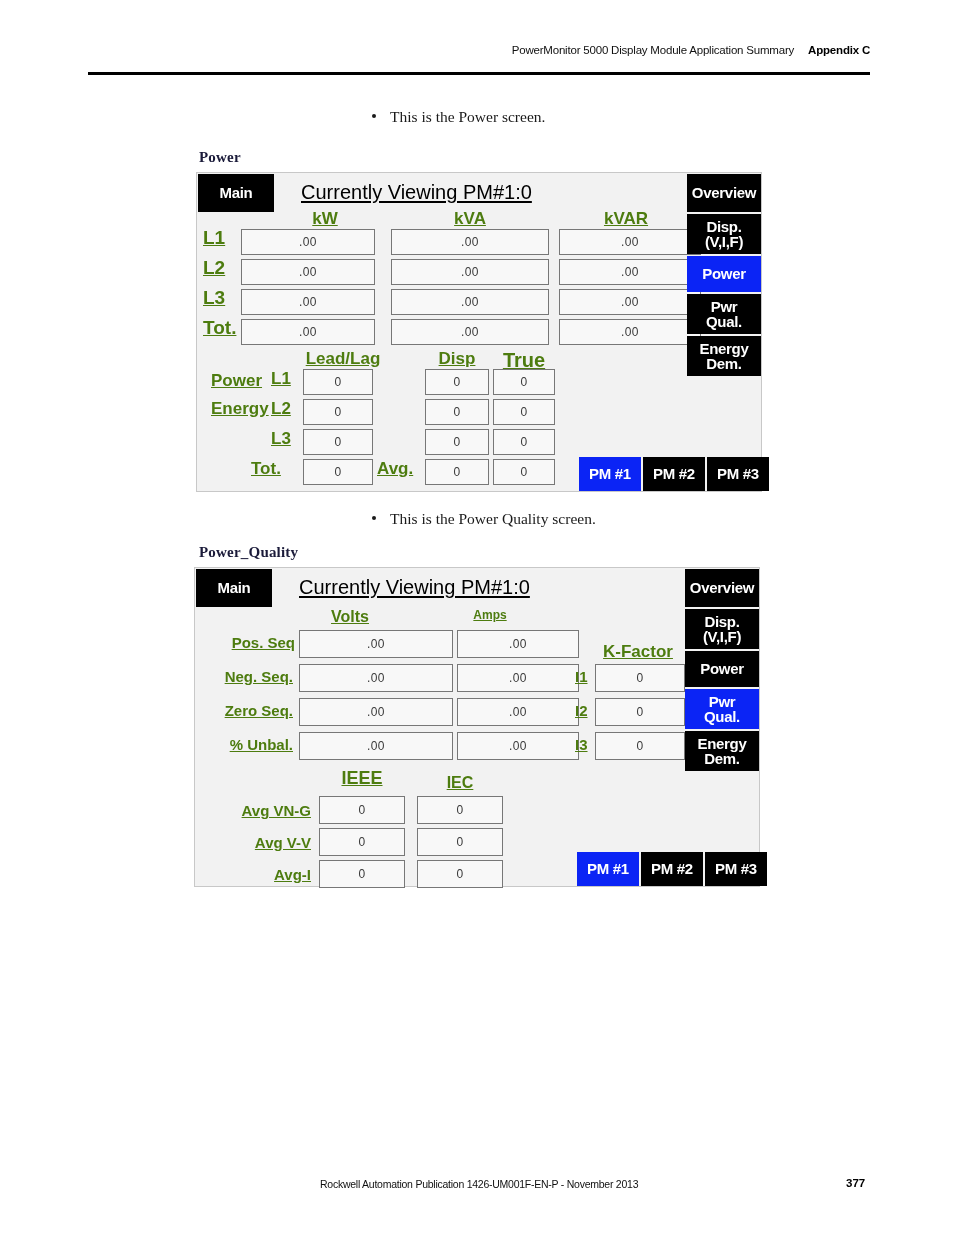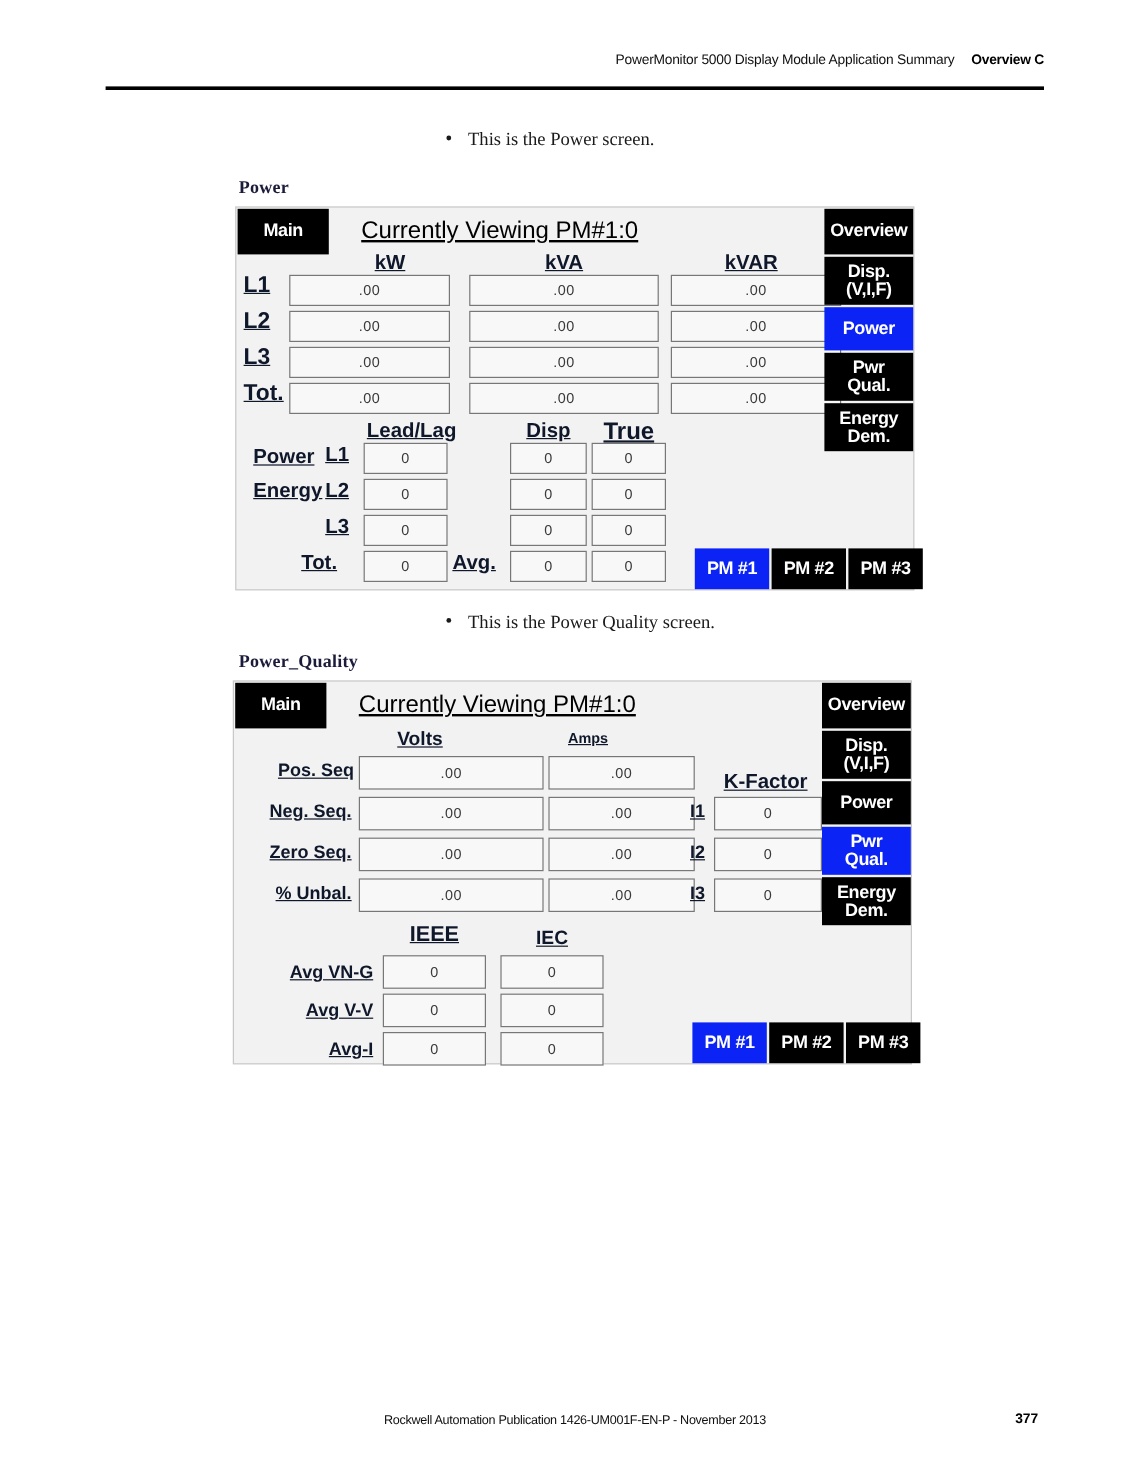--- a/index.html
+++ b/index.html
@@ -127,21 +127,21 @@
     font-size: 12px;
     color: #3a3a3a;
     letter-spacing: 0.4px;
   }
 
   
   .lbl {
     position: absolute;
     font-family: "Liberation Sans", sans-serif;
     font-weight: bold;
-    color: #0f172a;
+    color: #4d7c0f;
     white-space: nowrap;
   }
   .lbl.u { text-decoration: underline; text-underline-offset: 1px; }
   .lbl.r { text-align: right; }
 
   .title-main {
     position: absolute;
     font-family: "Liberation Sans", sans-serif;
     font-size: 20px;
     font-weight: normal;
@@ -169,21 +169,21 @@
     font-size: 11.5px;
     font-weight: bold;
     color: #000;
   }
 </style>
 </head>
 <body>
 
 <div class="page-header">
   <span class="hdr-title">PowerMonitor 5000 Display Module Application Summary</span>
-  <span class="hdr-appendix">Overview C</span>
+  <span class="hdr-appendix">Appendix C</span>
 </div>
 <div class="hdr-rule"></div>
 
 <div class="bullet-line" id="bullet-1">
   <span class="bullet-dot"></span>
   <span>This is the Power screen.</span>
 </div>
 
 <div class="screen-caption" id="caption-power">Power</div>
 

